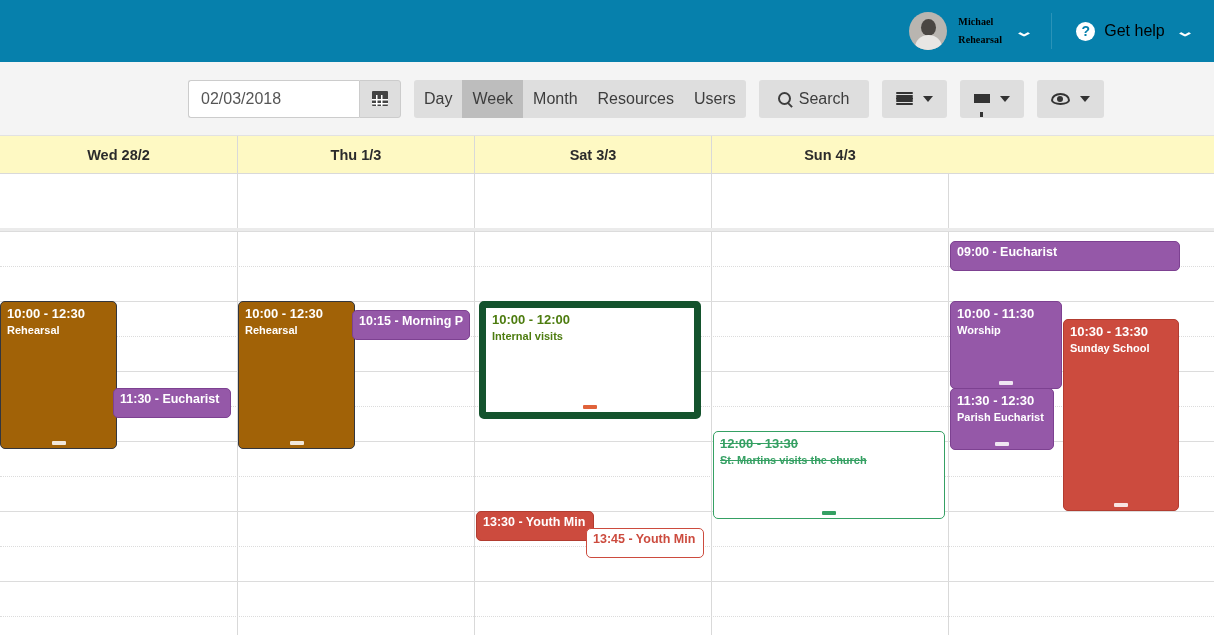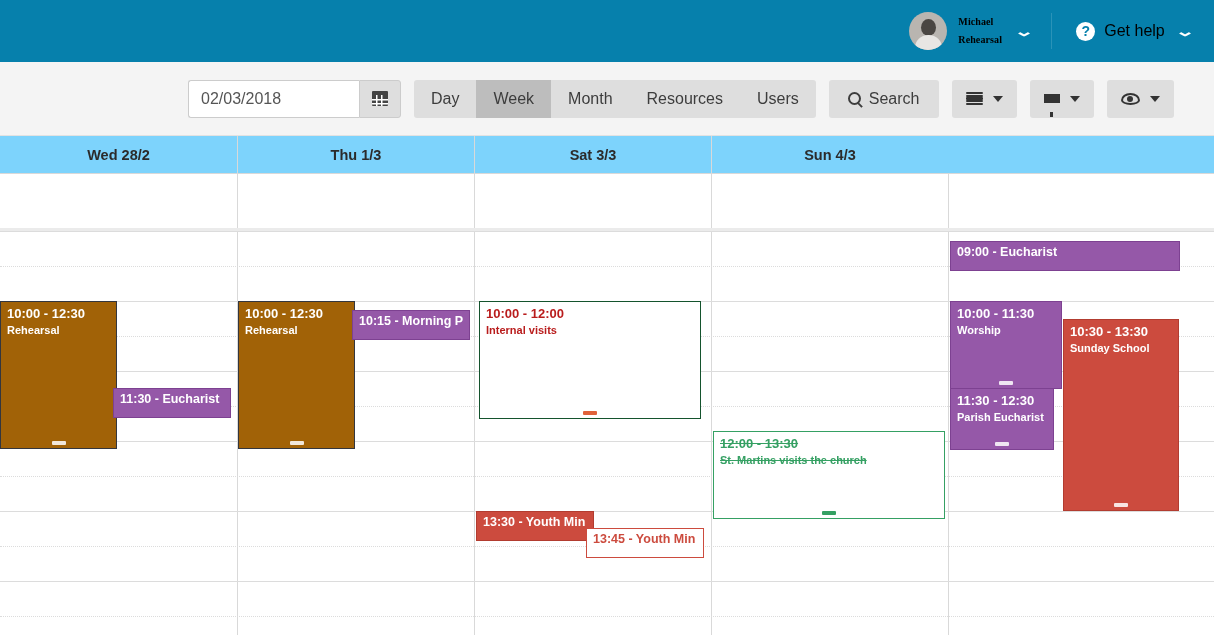--- a/index.html
+++ b/index.html
@@ -77,21 +77,21 @@
     background-size: 16px 1.5px, 1.5px 11px, 1.5px 11px, 16px 1.5px;
     background-position: 0 3.5px, 4px 0, 9px 0, 0 7.5px;
     background-repeat: no-repeat; background-color:#444;
   }
 
   .btngroup {
     height: 38px; background: #dedede; border-radius: 3px;
     display: flex; align-items: stretch; overflow: hidden;
   }
   .vbtn {
-    display: flex; align-items: center; padding: 0 17px;
+    display: flex; align-items: center; padding: 0 10px;
     font-size: 16px; color: #3d3d3d; cursor: pointer; white-space: nowrap;
   }
   .vbtn.active { background: #bdbdbd; }
   .srch { padding: 0 19px; gap: 8px; }
   .srch-ico {
     width: 13px; height: 13px; border: 2px solid #3d3d3d; border-radius: 50%;
     position: relative; flex: none;
   }
   .srch-ico::after {
     content:""; position: absolute; width: 2px; height: 6px; background: #3d3d3d;
@@ -118,21 +118,21 @@
     content:""; position:absolute; width:6px; height:6px; border-radius:50%;
     background:#333; left:4.5px; top:1.5px;
   }
   .caret {
     width:0; height:0; border-left:5px solid transparent; border-right:5px solid transparent;
     border-top:6px solid #333;
   }
 
   
   .dayhead {
-    height: 38px; display: flex; background: #7dd3fc;
+    height: 38px; display: flex; background: #fef9c3;
     border-bottom: 1px solid #d9d9d9;
     text-align: center;
   }
   .dayhead .dcol {
     width: 237px; display: flex; align-items: center; justify-content: center;
     font-size: 14.5px; font-weight: bold; color: #2b2b2b;
     border-left: 1px solid #d9d9d9;
   }
   .dayhead .dcol:first-child { border-left: none; }
 
@@ -149,38 +149,38 @@
   .rows { position: absolute; inset: 0; pointer-events: none; }
   .rows .hr { position: absolute; left: 0; right: 0; height: 1px; background: #dcdcdc; }
   .rows .hf {
     position: absolute; left: 0; right: 0; height: 0;
     border-top: 1px dotted #dcdcdc;
   }
 
   .ev {
     position: absolute; font-size: 12.5px; line-height: 15px;
     padding: 4px 6px 0 6px; overflow: hidden; cursor: pointer;
-    border-radius: 0;
+    border-radius: 5px;
   }
   .ev .t { font-weight: bold; white-space: nowrap; }
   .ev .n { font-weight: bold; }
   .ev.big .t { font-size: 13px; }
   .ev.big .n { font-size: 11px; line-height: 19px; }
   .ev.compact { padding-top: 3px; }
   .ev.compact .t { font-size: 12.5px; font-weight: bold; white-space: nowrap; }
   .handle {
     position: absolute; bottom: 3px; left: 50%; transform: translateX(-50%);
     width: 14px; height: 4px; border-radius: 1px;
   }
   .cancelled .t, .cancelled .n { text-decoration: line-through; }
 
   .solid-dark { background:#a16207; color:#fff; border:1px solid #33363e; }
   .solid-purple { background:#9558a8; color:#fff; border:1px solid #7d4191; }
   .solid-red { background:#cc4b3e; color:#fff; border:1px solid #b23c30; }
-  .out-orange { background:#fff; color:#b91c1c; border:1px solid #14532d; }
+  .out-orange { background:#fff; color:#4d7c0f; border:7px solid #14532d; }
   .out-green { background:#fff; color:#35a063; border:1px solid #35a063; }
   .out-red { background:#fff; color:#cc4b3e; border:1px solid #cc4b3e; }
 </style>
 </head>
 <body>
 
 <div class="topbar">
   <div class="tb-user">
     <div class="avatar">
       <div class="head"></div>

